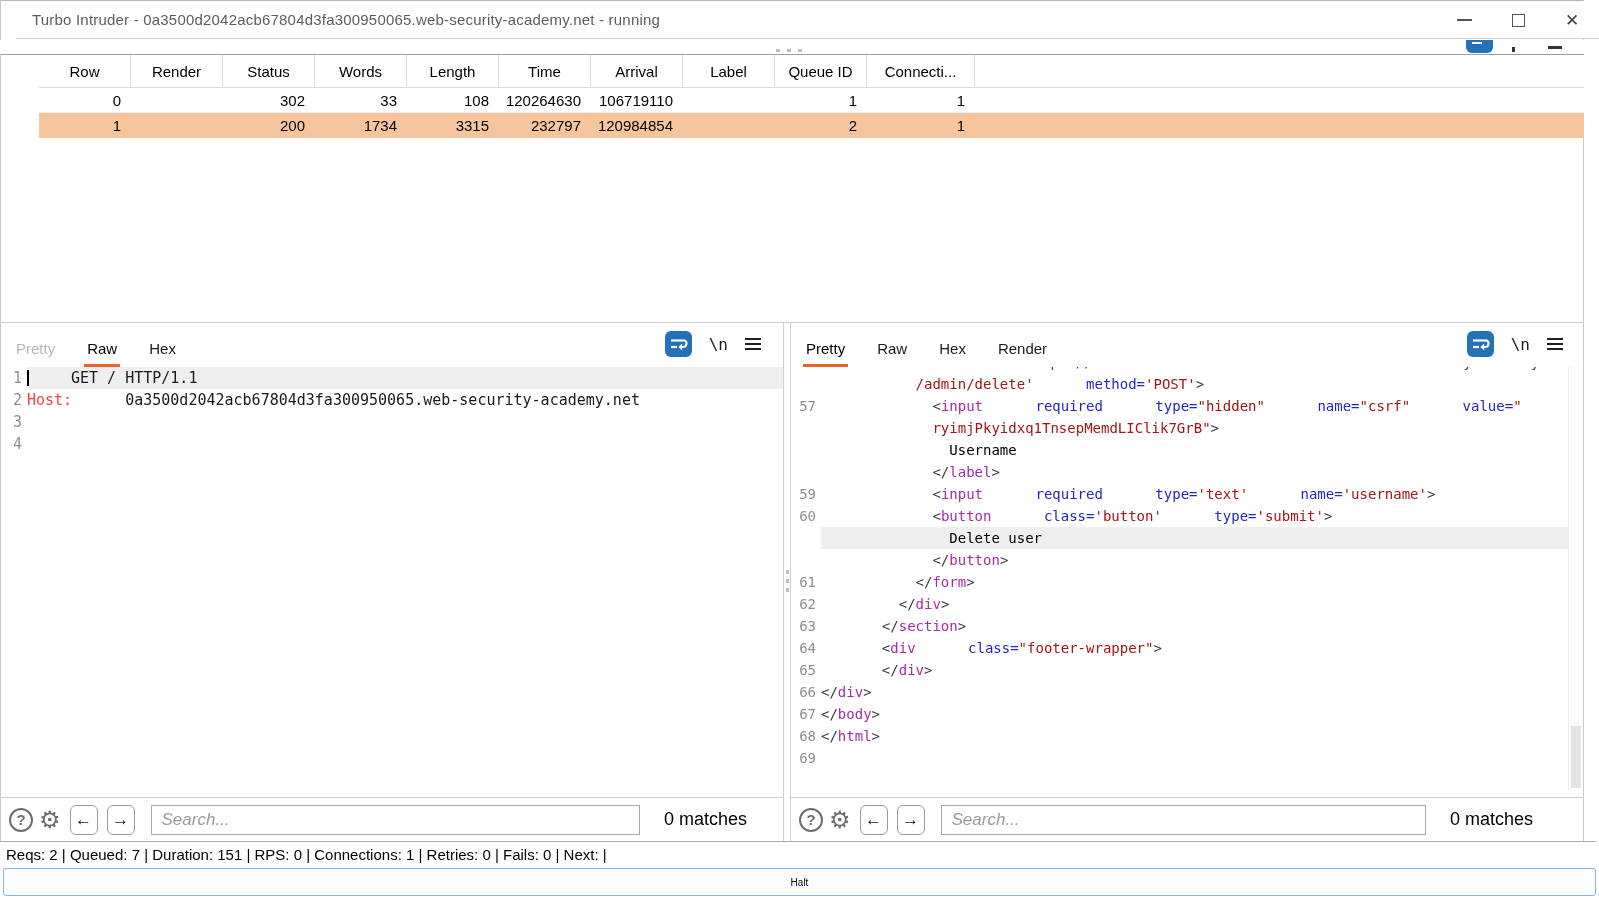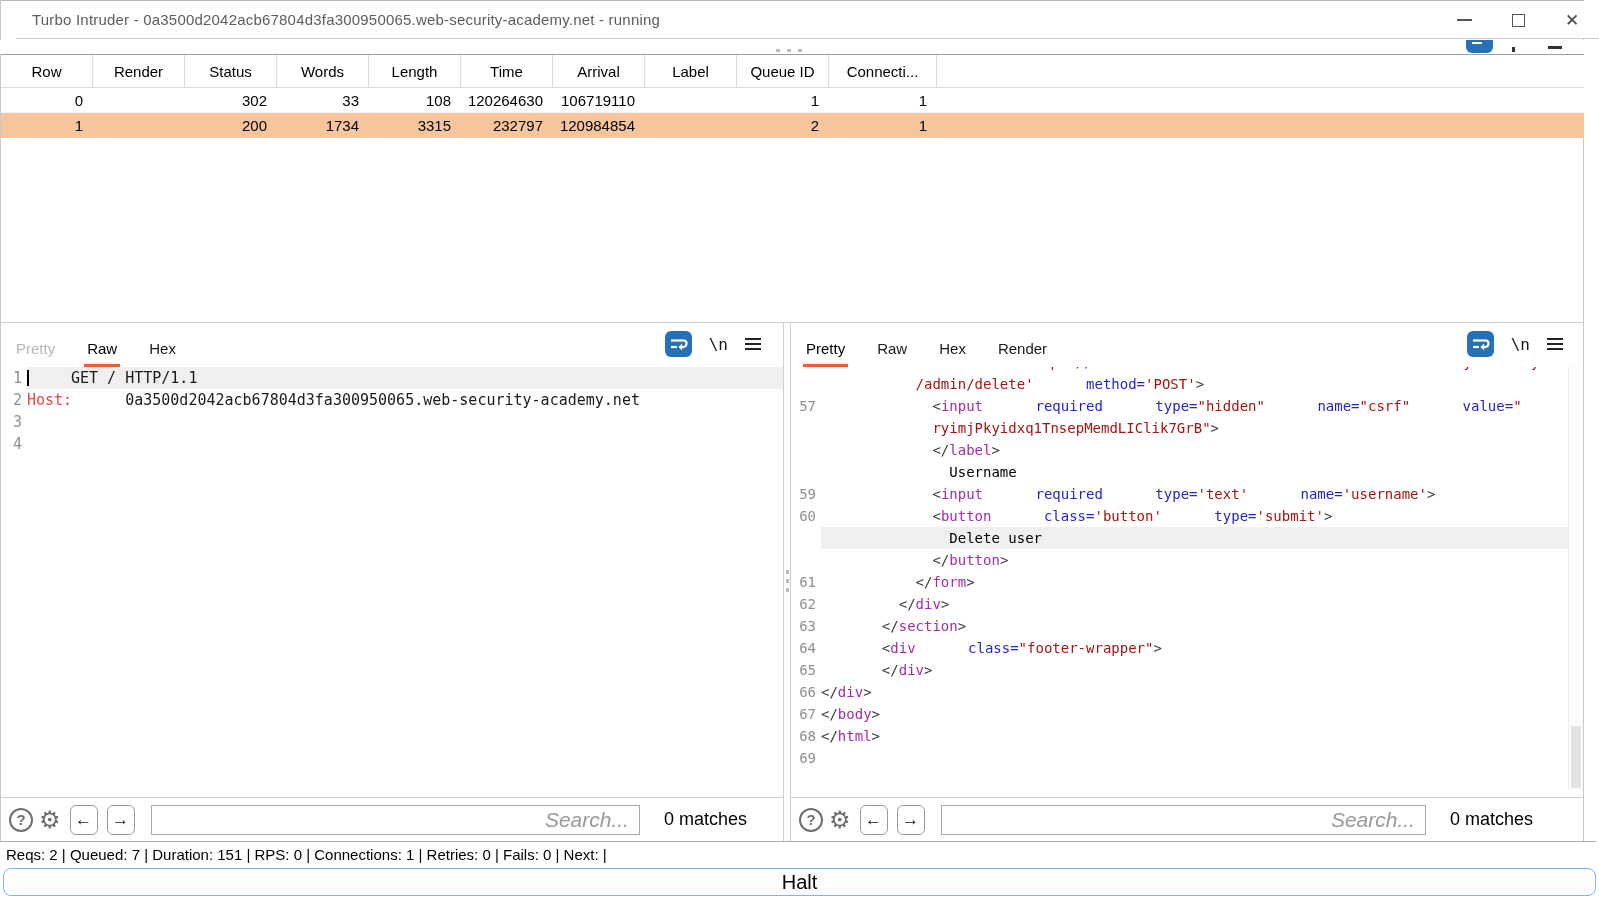--- a/index.html
+++ b/index.html
@@ -24,21 +24,21 @@
   
   .topstrip { position:absolute; left:0; top:40px; width:1584px; height:14px; background:#fff; }
   .hdots { position:absolute; top:9px; left:776px; display:flex; gap:7px; }
   .hdots i { width:4px; height:3px; background:#bdbdbd; display:block; }
   .clip-wrap { position:absolute; left:1466px; top:0; width:27px; height:13px; background:#2471b8; border-radius:0 0 6px 6px; overflow:hidden; }
   .clip-wrap i { position:absolute; left:6px; top:2px; width:10px; height:0; border-top:2px solid #fff; }
   .clip-nl { position:absolute; left:1512px; top:7px; width:3px; height:5px; background:#333; }
   .clip-menu { position:absolute; left:1548px; top:6px; width:14px; height:2.5px; background:#333; }
 
   
-  .results { position:absolute; left:1px; top:54px; width:1583px; background:#fff; border-top:1px solid #9e9e9e; font-size:15px; }
+  .results { position:absolute; left:1px; top:54px; width:1583px; background:#fff; border-top:1px solid #9e9e9e; font-size:15px;padding-left:38px; }
   .thead { display:flex; height:33px; border-bottom:1px solid #dcdcdc; }
   .hcell { display:flex; align-items:center; justify-content:center; border-right:1px solid #dcdcdc; color:#000; }
   .trow { display:flex; height:25px; border-bottom:1px solid #f2f2f2; background:#fff; }
   .trow.sel { background:#f6c59c; border-bottom-color:#f6c59c; }
   .tcell { display:flex; align-items:center; justify-content:flex-end; padding-right:10px; color:#000; }
 
   
   .split-h { position:absolute; left:0; top:322px; width:1584px; height:1px; background:#cfcfcf; }
 
   
@@ -76,29 +76,29 @@
 
   
   .scrollbar { position:absolute; right:0; top:44px; bottom:51px; width:15px; background:#fcfcfc; border-left:1px solid #ededed; }
   .scroll-thumb { position:absolute; left:2px; right:2px; bottom:2px; height:62px; background:#e3e3e3; }
 
   
   .pane-footer { position:absolute; left:0; right:0; bottom:0; height:44px; border-top:1px solid #cfcfcf; display:flex; align-items:center; padding:0 8px; gap:6px; background:#fff; }
   .help-ic { width:24px; height:24px; border:2px solid #6e6e6e; border-radius:50%; color:#6e6e6e; font-size:15px; font-weight:bold; display:flex; align-items:center; justify-content:center; flex:0 0 24px; }
   .gear-ic { font-size:24px; color:#6e6e6e; line-height:1; flex:0 0 auto; }
   .nav-btn { width:28px; height:30px; border:1.5px solid #9a9a9a; border-radius:6px; background:#fff; display:flex; align-items:center; justify-content:center; font-size:17px; color:#111; flex:0 0 28px; margin-left:3px; }
-  .search-input { flex:1; height:30px; border:1px solid #a9a9a9; background:#fff; padding:0 10px; font-size:21px; margin-left:10px; font-family:"Liberation Sans", sans-serif; color:#111;text-align:right; }
+  .search-input { flex:1; height:30px; border:1px solid #a9a9a9; background:#fff; padding:0 10px; font-size:17px; margin-left:10px; font-family:"Liberation Sans", sans-serif; color:#111; }
   .search-input::placeholder { color:#9a9a9a; font-style:italic; }
   .matches { font-size:18px; color:#000; white-space:nowrap; }
   .pane.left  .matches { margin:0 28px 0 18px; }
   .pane.right .matches { margin:0 42px 0 18px; }
 
   
   .statusbar { position:absolute; left:0; top:841px; width:1596px; height:25px; border-top:1px solid #aeaeae; font-size:15px; color:#000; display:flex; align-items:center; padding-left:6px; background:#fff; }
-  .halt-btn { position:absolute; left:3px; top:868px; width:1593px; height:28px; background:#fcfdff; border:1px solid #7fb5ea; border-radius:8px; font-size:20px; color:#000; display:flex; align-items:center; justify-content:center; font-family:"Liberation Sans", sans-serif; }
+  .halt-btn { position:absolute; left:3px; top:868px; width:1593px; height:28px; background:#fcfdff; border:1px solid #7fb5ea; border-radius:3px; font-size:10px; color:#000; display:flex; align-items:center; justify-content:center; font-family:"Liberation Sans", sans-serif; }
 </style>
 </head>
 <body>
 
 <div class="win">
   <div class="edge-top"></div>
   <div class="edge-left"></div>
   <div class="edge-right"></div>
 
   <div class="titlebar">
@@ -270,25 +270,25 @@
             <div class="crow">
               <span class="gut">57</span>
               <span class="code"><span class="tk-plain">        </span><span class="tk-punc">&lt;</span><span class="tk-tag">input</span><span class="tk-plain"> </span><span class="tk-attr">required</span><span class="tk-plain"> </span><span class="tk-attr">type=</span><span class="tk-val">"hidden"</span><span class="tk-plain"> </span><span class="tk-attr">name=</span><span class="tk-val">"csrf"</span><span class="tk-plain"> </span><span class="tk-attr">value=</span><span class="tk-val">"</span></span>
             </div>
             <div class="crow">
               <span class="gut"></span>
               <span class="code"><span class="tk-plain">        </span><span class="tk-val">ryimjPkyidxq1TnsepMemdLIClik7GrB"</span><span class="tk-punc">&gt;</span></span>
             </div>
             <div class="crow">
               <span class="gut"></span>
+              <span class="code"><span class="tk-plain">          </span><span class="tk-text">Username</span></span>
+            </div>
+            <div class="crow">
+              <span class="gut"></span>
               <span class="code"><span class="tk-plain">        </span><span class="tk-punc">&lt;/</span><span class="tk-tag">label</span><span class="tk-punc">&gt;</span></span>
-            </div>
-            <div class="crow">
-              <span class="gut"></span>
-              <span class="code"><span class="tk-plain">          </span><span class="tk-text">Username</span></span>
             </div>
             <div class="crow">
               <span class="gut">59</span>
               <span class="code"><span class="tk-plain">        </span><span class="tk-punc">&lt;</span><span class="tk-tag">input</span><span class="tk-plain"> </span><span class="tk-attr">required</span><span class="tk-plain"> </span><span class="tk-attr">type=</span><span class="tk-val">'text'</span><span class="tk-plain"> </span><span class="tk-attr">name=</span><span class="tk-val">'username'</span><span class="tk-punc">&gt;</span></span>
             </div>
             <div class="crow">
               <span class="gut">60</span>
               <span class="code"><span class="tk-plain">        </span><span class="tk-punc">&lt;</span><span class="tk-tag">button</span><span class="tk-plain"> </span><span class="tk-attr">class=</span><span class="tk-val">'button'</span><span class="tk-plain"> </span><span class="tk-attr">type=</span><span class="tk-val">'submit'</span><span class="tk-punc">&gt;</span></span>
             </div>
             <div class="crow hl">

